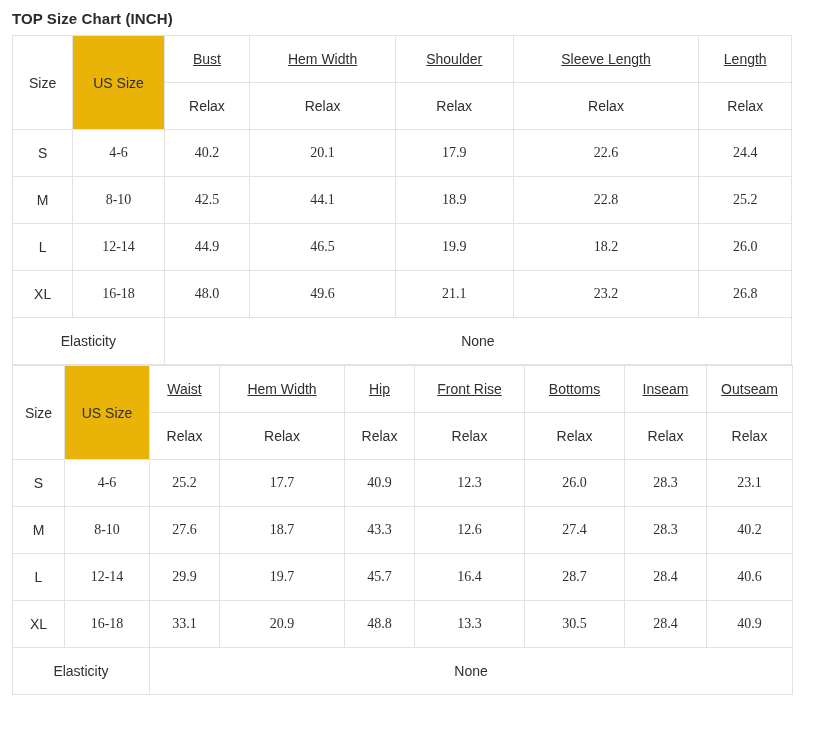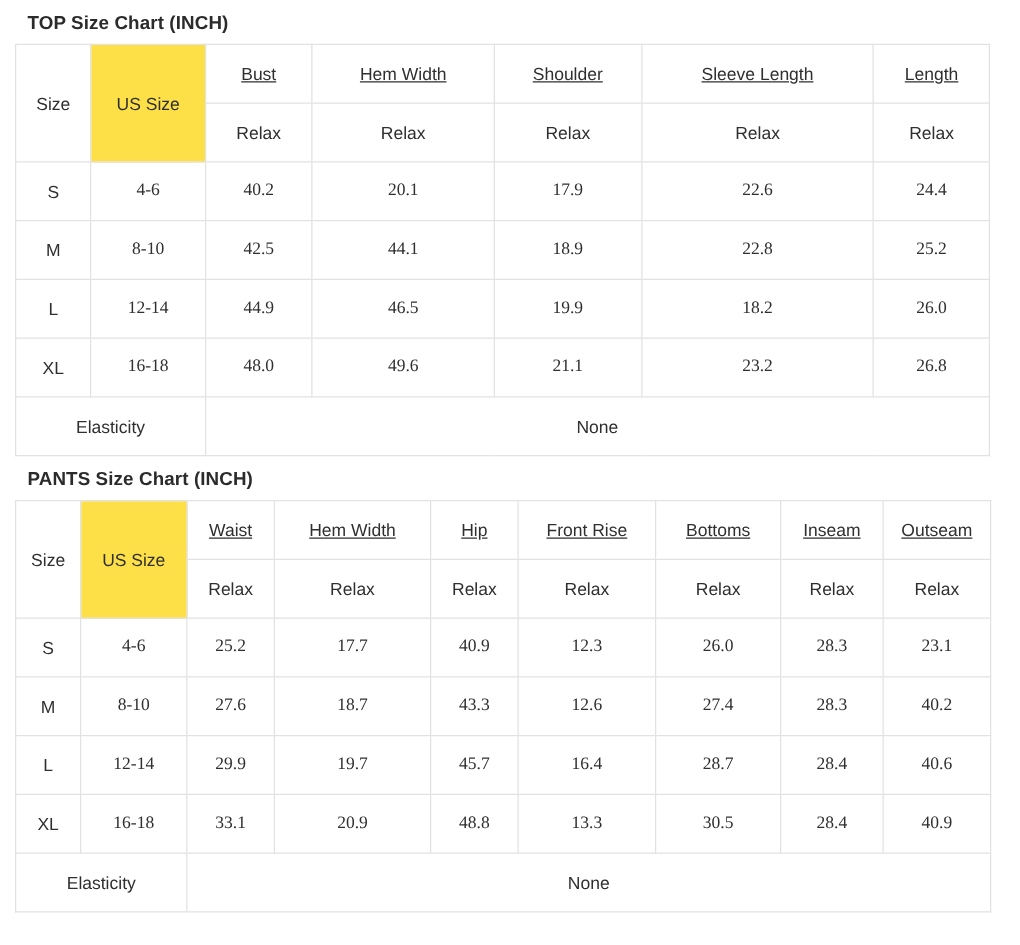--- a/index.html
+++ b/index.html
@@ -16,21 +16,21 @@
   }
   .page {
     width: 816px;
     box-sizing: border-box;
     padding: 10px 12px 0 12px;
   }
   .chart-title {
     font-size: 15px;
     font-weight: bold;
     color: #2b2b2b;
-    margin: 0 0 8px 10px;
+    margin: 0 0 8px 0;
     letter-spacing: 0.1px;
   }
   .chart-title.second {
     margin-top: 10px;
   }
   table.size-table {
     border-collapse: collapse;
     width: 780px;
     table-layout: fixed;
     background: #ffffff;
@@ -46,21 +46,21 @@
     padding: 0;
     height: 46px;
   }
   .hdr-label {
     font-weight: bold;
     font-size: 13.5px;
     color: #2b2b2b;
     text-decoration: underline;
   }
   .dark-cell {
-    background: #fde047;
+    background: #eab308;
     color: #ffffff;
     font-weight: bold;
     font-size: 13.5px;
   }
   .size-cell {
     font-weight: bold;
     font-size: 13.5px;
   }
   .relax-cell {
     font-size: 14px;
@@ -152,21 +152,20 @@
         <td class="val-cell">26.8</td>
       </tr>
 
       <tr>
         <td colspan="2" class="elastic-label">Elasticity</td>
         <td colspan="5" class="elastic-value">None</td>
       </tr>
     </tbody>
   </table>
 
-  <div class="chart-title second">PANTS Size Chart (INCH)</div>
 
   <table class="size-table">
     <colgroup>
       <col style="width:52px">
       <col style="width:85px">
       <col style="width:70px">
       <col style="width:125px">
       <col style="width:70px">
       <col style="width:110px">
       <col style="width:100px">

